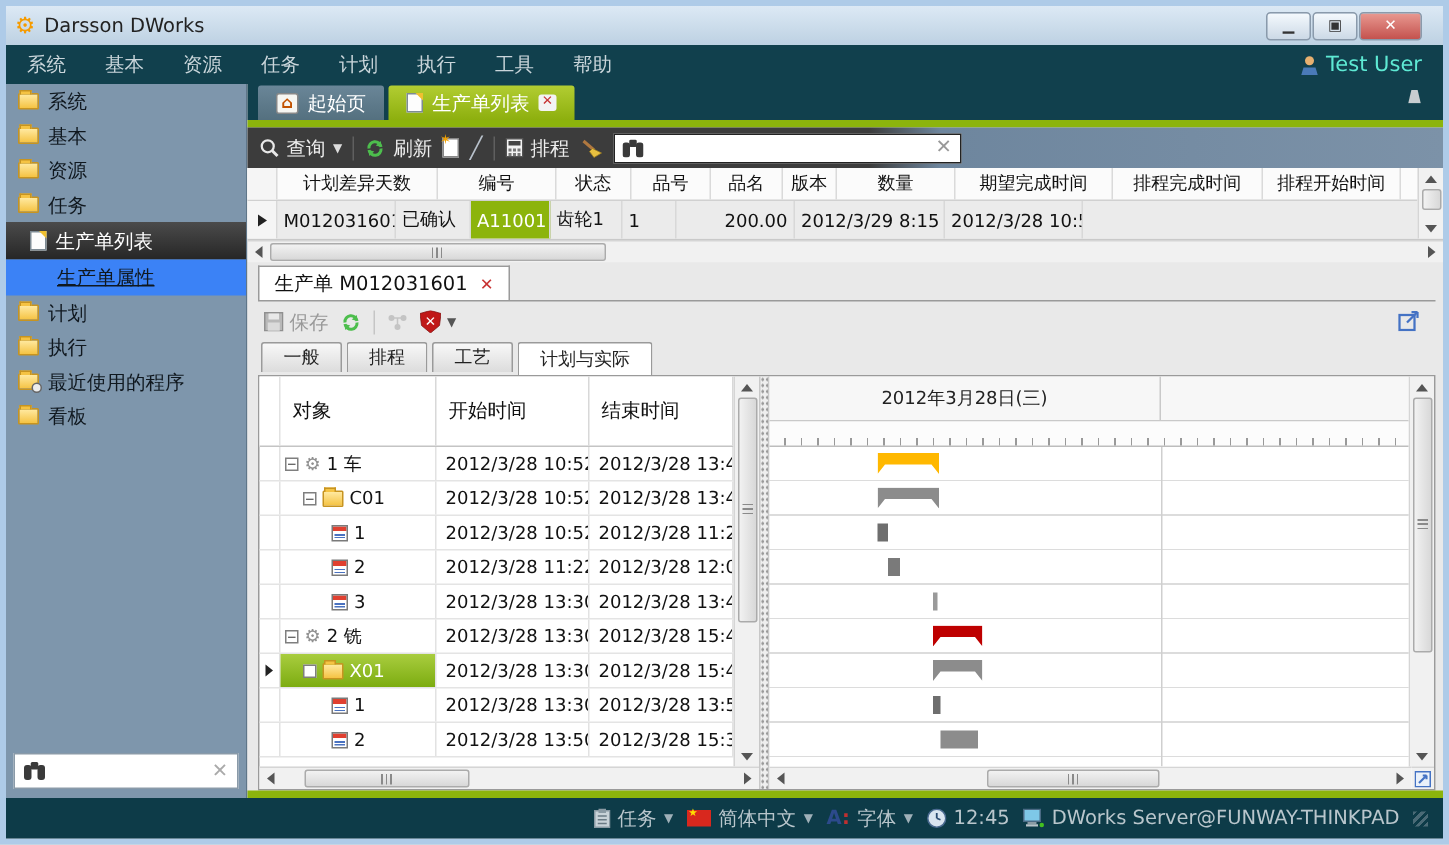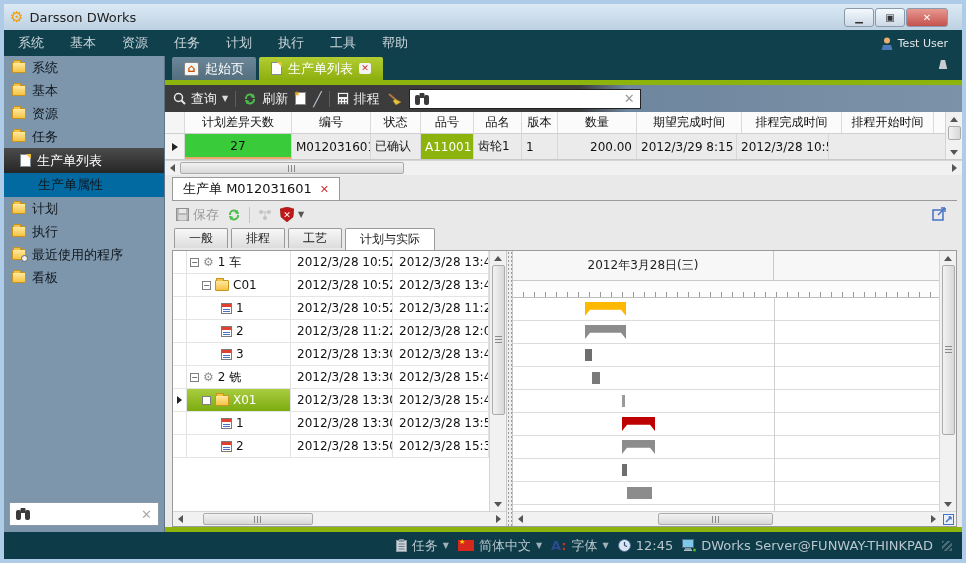--- a/index.html
+++ b/index.html
@@ -10,32 +10,32 @@
   .titlebar { height:26px; background:linear-gradient(to bottom,#DCE9F5,#BDD1E2); display:flex; align-items:center; padding:0 6px; flex:0 0 auto; }
   .title-gear { color:#F59B00; font-size:15px; margin-right:6px; line-height:1; }
   .title-text { color:#222; font-size:13px; }
   .winbtns { margin-left:auto; display:flex; margin-right:8px; }
   .wbtn { width:30px; height:19px; border:1px solid #8A9AAB; border-radius:3px; margin-left:1px; background:linear-gradient(to bottom,#F4F9FD,#CCD9E6); display:flex; align-items:center; justify-content:center; font-size:10px; color:#333; }
   .wbtn.close { width:42px; background:linear-gradient(to bottom,#E89890,#C4524E); color:#fff; font-weight:bold; }
 
   
   .menubar { height:26px; background:#11404D; display:flex; align-items:center; padding:0 14px; flex:0 0 auto; }
   .menu-item { color:#C9D5DA; margin-right:26px; font-size:13px; cursor:default; }
-  .menu-user { margin-left:auto; color:#e5e5e5; display:flex; align-items:center; gap:5px; font-size:11px; }
+  .menu-user { margin-left:auto; color:#5eead4; display:flex; align-items:center; gap:5px; font-size:14px; }
 
   
   .body { flex:1; display:flex; min-height:0; }
 
   
   .sidebar { width:161px; background:#7E96AC; display:flex; flex-direction:column; flex:0 0 auto; border-right:1px solid #5F7689; }
   .sb-header { height:28px; display:flex; align-items:center; padding:0 6px; color:#10222E; font-size:13px; gap:6px; }
   .sb-collapse { margin-left:auto; width:17px; height:15px; background:#F4F8FB; border:1px solid #8BA2B5; border-radius:3px; color:#2C5F9E; font-size:10px; line-height:13px; text-align:center; font-weight:bold; }
   .sb-item { height:23px; display:flex; align-items:center; gap:6px; padding-left:8px; color:#10181F; font-size:13px; }
   .sb-item.sel { background:linear-gradient(to bottom,#4B4B4B,#262626); color:#FFF; height:25px; padding-left:16px; }
-  .sb-item.child2 { background:#0369a1; padding-left:34px; height:24px; }
+  .sb-item.child2 { background:#3b82f6; padding-left:34px; height:24px;text-decoration:underline; }
   .sb-search-wrap { margin-top:auto; padding:4px 5px 6px 5px; }
   .sb-search { height:24px; background:#FFF; border:1px solid #8A9AA8; display:flex; align-items:center; padding:0 6px; gap:6px; }
   .sb-search input { flex:1; border:none; outline:none; font-size:12px; min-width:0; }
   .sb-search .xbtn { color:#AAA; font-weight:bold; font-size:13px; }
 
   
   .ico-winapp { width:13px; height:11px; background:#EDF3F8; border:1px solid #3F596D; border-top:3px solid #3F596D; }
   .ico-folder { width:14px; height:11px; background:linear-gradient(to bottom,#FFE9A0,#F5C343); border:1px solid #C79420; border-radius:1px; position:relative; flex:0 0 auto; }
   .ico-folder::before { content:""; position:absolute; top:-3px; left:0; width:6px; height:2px; background:#F5C343; border:1px solid #C79420; border-bottom:none; }
   .ico-doc { width:11px; height:13px; background:#FDFDFD; border:1px solid #7E8B94; position:relative; flex:0 0 auto; }
@@ -331,21 +331,20 @@
             <div class="gc c6">版本</div>
             <div class="gc c7">数量</div>
             <div class="gc c8">期望完成时间</div>
             <div class="gc c9">排程完成时间</div>
             <div class="gc c10">排程开始时间</div>
           </div>
           <div class="grow">
             <div class="gc sel-col">
                 <span class="rowarrow"></span>
               </div>
-            <div class="gc c1 cell-green">27</div>
             <div class="gc c2">M012031601</div>
             <div class="gc c3">已确认</div>
             <div class="gc c4 cell-olive">A11001</div>
             <div class="gc c5">齿轮1</div>
             <div class="gc c6">1</div>
             <div class="gc c7 num-r">200.00</div>
             <div class="gc c9">2012/3/29 8:15</div>
             <div class="gc c10">2012/3/28 10:52</div>
           </div>
         </div>
@@ -425,20 +424,26 @@
           <span class="stab">排程</span>
           <span class="stab">工艺</span>
           <span class="stab active">计划与实际</span>
         </div>
 
         <div class="workarea">
 
           <div class="treegrid">
             <div class="tg-main">
               <div class="tg-cols">
+                <div class="thead">
+                  <div class="tsel"></div>
+                  <div class="th tobj">对象</div>
+                  <div class="th tstart">开始时间</div>
+                  <div class="th tend">结束时间</div>
+                </div>
 
                 <div class="trow">
                   <div class="tsel"></div>
                   <div class="td obj tobj">
                       <span class="expbox">−</span>
                       <span class="ico-gear">⚙</span>
                       <span>1 车</span>
                     </div>
                   <div class="td time tstart">2012/3/28 10:52</div>
                   <div class="td time tend">2012/3/28 13:40</div>

